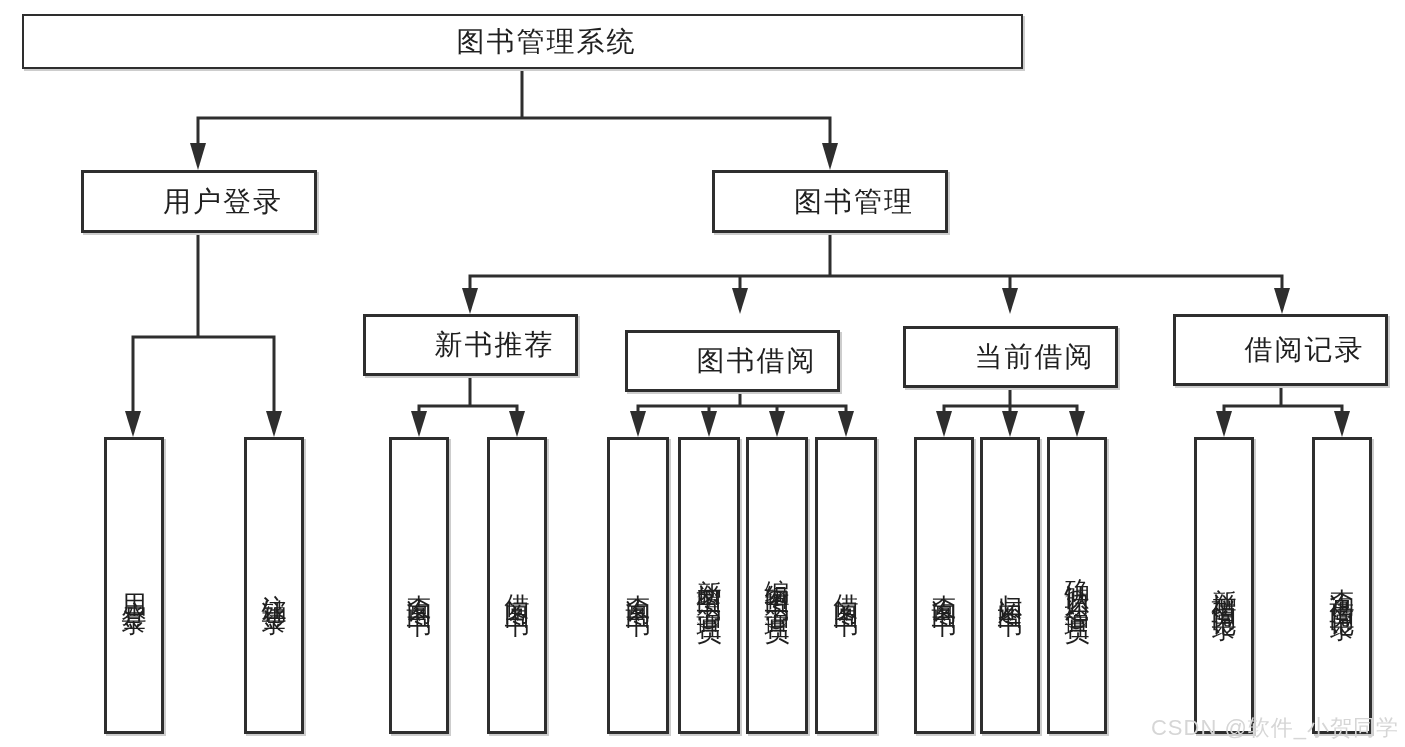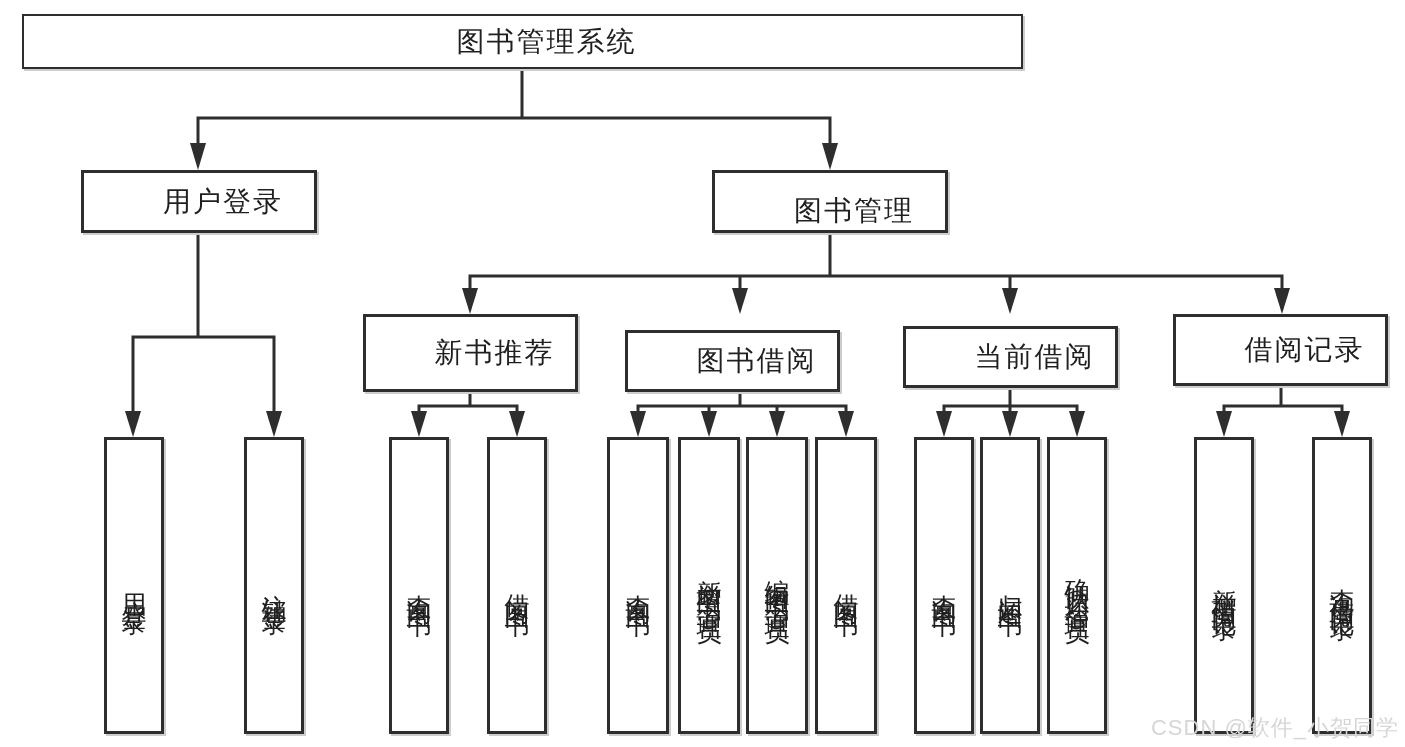--- a/index.html
+++ b/index.html
@@ -55,23 +55,23 @@
     box-shadow: 2px 2px 0 #cdcdcd;
   }
   .vbox span {
     writing-mode: vertical-rl;
     font-size: 25px;
     letter-spacing: 6px;
     line-height: 1;
   }
   
   .n-login { left: 81px;  top: 170px; width: 236px; height: 63px; }
-  .n-mgmt  { left: 712px; top: 170px; width: 236px; height: 63px; align-items: flex-end; }
+  .n-mgmt  { left: 712px; top: 170px; width: 236px; height: 63px; }
   
-  .n-rec     { left: 363px;  top: 314px; width: 215px; height: 78px; }
+  .n-rec     { left: 363px;  top: 314px; width: 215px; height: 62px; }
   .n-borrow  { left: 625px;  top: 314px; width: 215px; height: 62px; margin-top: 16px; }
   .n-current { left: 903px;  top: 326px; width: 215px; height: 62px; }
   .n-records { left: 1173px; top: 314px; width: 215px; height: 72px; }
   
   .lf-login1   { left: 104px;  width: 60px; }
   .lf-login2   { left: 244px;  width: 60px; }
   .lf-rec1     { left: 389px;  width: 60px; }
   .lf-rec2     { left: 487px;  width: 60px; }
   .lf-borrow1  { left: 607px;  width: 62px; }
   .lf-borrow2  { left: 678px;  width: 62px; }

